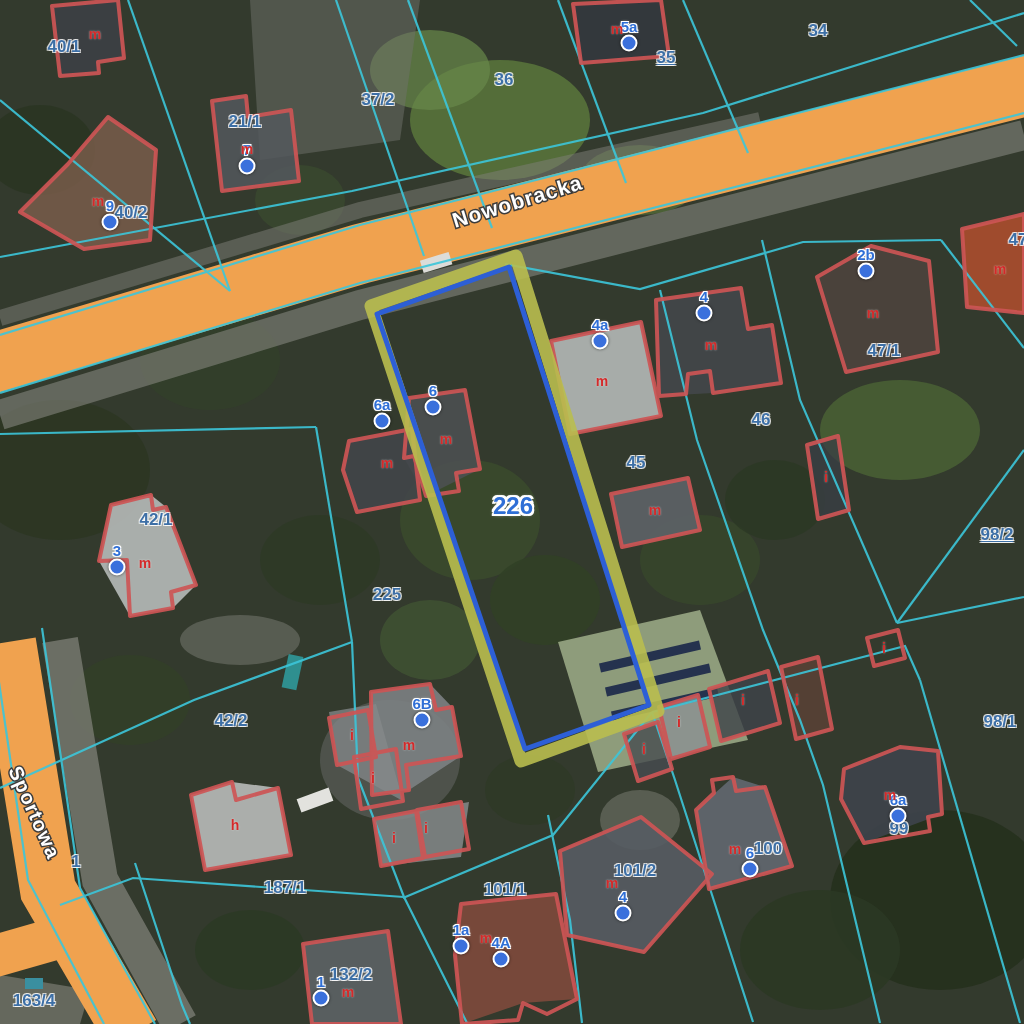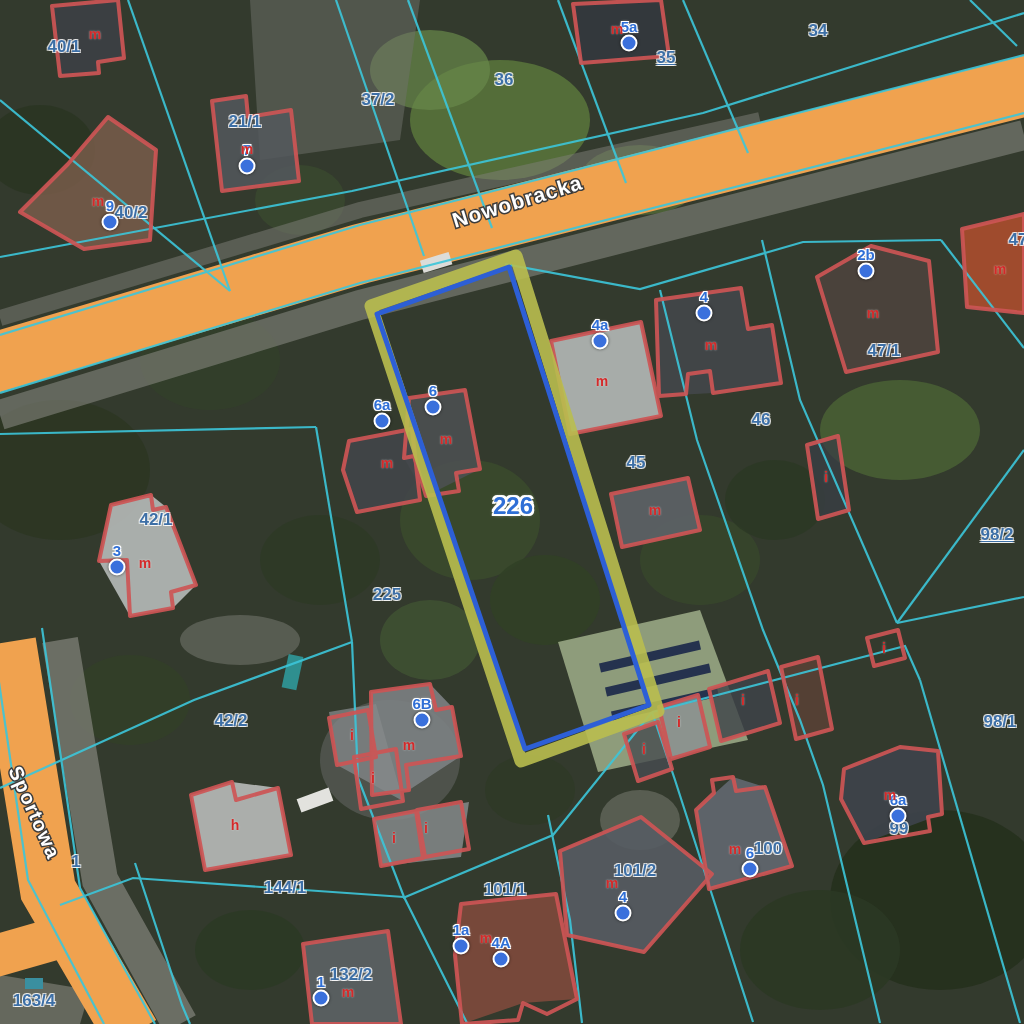--- a/index.html
+++ b/index.html
@@ -192,21 +192,21 @@
       <div class="parcel-label" style="left: 884px; top: 351px;">47/1</div>
       <div class="parcel-label" style="left: 761px; top: 420px;">46</div>
       <div class="parcel-label" style="left: 636px; top: 463px;">45</div>
       <div class="parcel-label" style="left: 156px; top: 520px;">42/1</div>
       <div class="parcel-label selected" style="left: 513px; top: 506px;">226</div>
       <div class="parcel-label" style="left: 387px; top: 547px; margin-top: 48px;">225</div>
       <div class="parcel-label" style="left: 997px; top: 535px; text-decoration: underline;">98/2</div>
       <div class="parcel-label" style="left: 231px; top: 721px;">42/2</div>
       <div class="parcel-label" style="left: 984px; top: 722px; margin-left: 16px;">98/1</div>
       <div class="parcel-label" style="left: 76px; top: 862px;">1</div>
-      <div class="parcel-label" style="left: 285px; top: 888px;">144/1</div>
+      <div class="parcel-label" style="left: 285px; top: 888px;">187/1</div>
       <div class="parcel-label" style="left: 505px; top: 890px;">101/1</div>
       <div class="parcel-label" style="left: 635px; top: 871px;">101/2</div>
       <div class="parcel-label" style="left: 768px; top: 849px;">100</div>
       <div class="parcel-label" style="left: 899px; top: 829px;">99</div>
       <div class="parcel-label" style="left: 351px; top: 975px;">132/2</div>
       <div class="parcel-label" style="left: 34px; top: 1001px;">163/4</div>
       <div class="addr" style="left: 629px; top: 43px;">
         <div class="atext">5a</div>
         <div class="dot"></div>
       </div>

